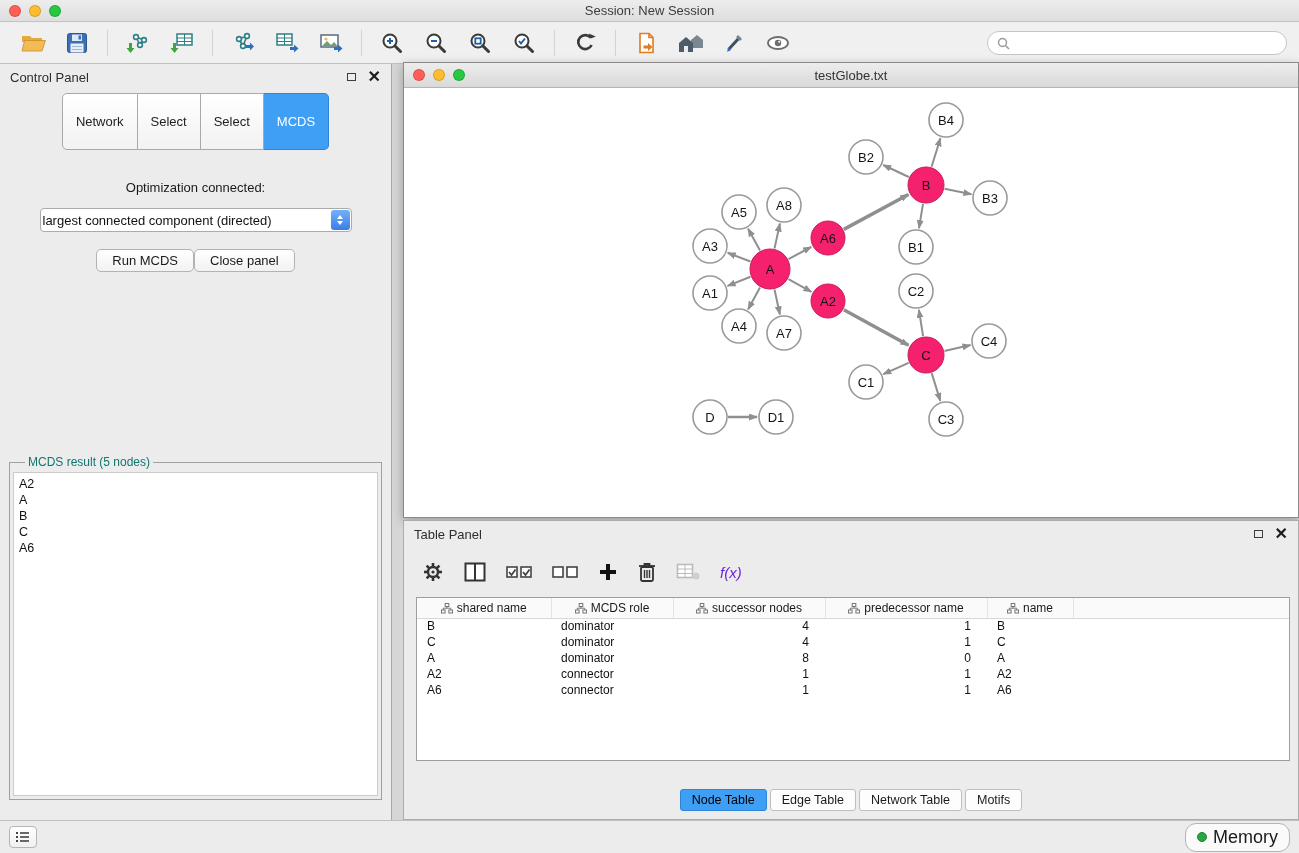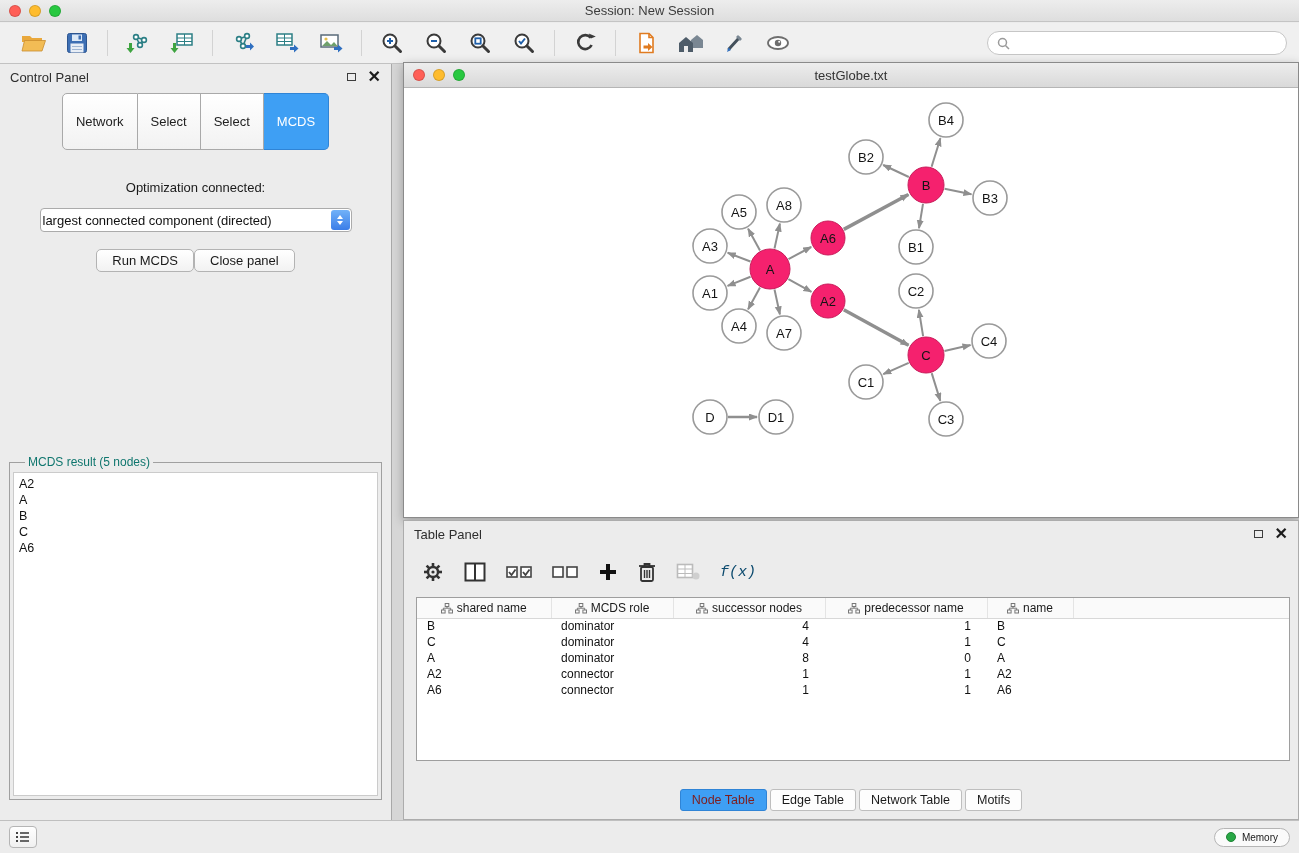--- a/index.html
+++ b/index.html
@@ -50,38 +50,38 @@
 
 .network-window{position:absolute;left:403px;top:-2px;width:896px;height:456px;background:#84cc16;border:1px solid #8A8A8A;box-shadow:0 3px 10px rgba(0,0,0,.28)}
 .nw-titlebar{height:25px;background:linear-gradient(#EDEDED,#D9D9D9);border-bottom:1px solid #B5B5B5;position:relative;display:flex;align-items:center;justify-content:center;font-size:13px;color:#333}
 .nw-canvas{position:relative;width:894px;height:429px;background:#fff;overflow:hidden}
 .node-label{font-family:"Liberation Sans",sans-serif;font-size:13px;fill:#141414}
 
 
 .table-panel{position:absolute;left:403px;top:456px;width:896px;height:300px;background:#ECECEC;border:1px solid #ACACAC}
 .tp-toolbar{height:42px;display:flex;align-items:center;padding:0 18px;gap:20px;margin-top:4px}
 .tp-tool{background:none;border:none;display:flex;align-items:center;justify-content:center;cursor:pointer}
-.fx-label{font-family:Liberation Mono, monospace;font-style:italic;font-size:15px;color:#0c4a6e}
+.fx-label{font-family:Liberation Sans, sans-serif;font-style:italic;font-size:15px;color:#6d28d9}
 .tp-table-wrap{position:absolute;left:12px;right:8px;top:76px;height:164px;background:#fff;border:1px solid #9E9E9E;overflow:hidden}
 table{border-collapse:collapse;width:100%;table-layout:fixed}
 thead th{height:20px;background:#FAFAFA;border-bottom:1px solid #D8D8D8;border-right:1px solid #E4E4E4;font-size:12px;font-weight:400;color:#1a1a1a;text-align:center;white-space:nowrap;overflow:hidden}
 thead th span{margin-left:4px;vertical-align:middle}
 thead th svg{vertical-align:middle}
 thead th.filler{border-right:none}
 tbody td{height:16px;font-size:12px;color:#111;white-space:nowrap;overflow:hidden}
 td.l{text-align:left;padding-left:10px}
 td.r{text-align:right;padding-right:16px}
 .tp-tabs{position:absolute;bottom:8px;left:0;right:0;display:flex;justify-content:center;gap:3px}
 .tp-tab{font-size:12.5px;padding:3px 11px;background:#FDFDFD;border:1px solid #BEBEBE;border-radius:3px;color:#1a1a1a;cursor:pointer}
-.tp-tab.active{background:#3E9FF4;border-color:#2F84D6;color:#7f1d1d}
+.tp-tab.active{background:#3E9FF4;border-color:#2F84D6;color:#000000}
 
 
 .statusbar{position:absolute;left:0;top:820px;right:0;height:33px;background:#ECECEC;border-top:1px solid #BFBFBF;display:flex;align-items:center;padding:0 9px}
 .panels-btn{width:28px;height:22px;border:1px solid #B5B5B5;border-radius:4px;background:linear-gradient(#fff,#F0F0F0);display:flex;align-items:center;justify-content:center;cursor:pointer}
-.memory-btn{margin-left:auto;display:flex;align-items:center;gap:6px;border:1px solid #B5B5B5;border-radius:11px;background:#FAFAFA;padding:3px 11px;font-size:10px;color:#1a1a1a;cursor:pointer}
+.memory-btn{margin-left:auto;display:flex;align-items:center;gap:6px;border:1px solid #B5B5B5;border-radius:11px;background:#FAFAFA;padding:3px 11px;font-size:18px;color:#1a1a1a;cursor:pointer}
 .memory-dot{width:10px;height:10px;border-radius:50%;background:#28A745;border:1px solid #1E8435}
 </style>
 </head>
 <body>
 
 <div class="app">
 
   <div class="titlebar">
     <div class="traffic">
       <span class="light red"></span>

